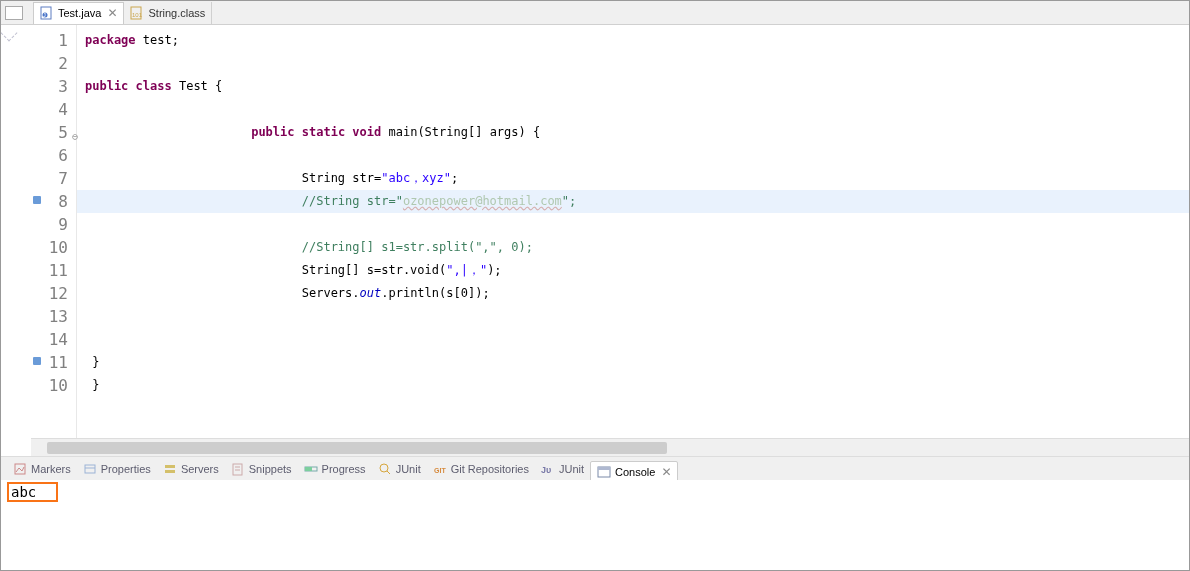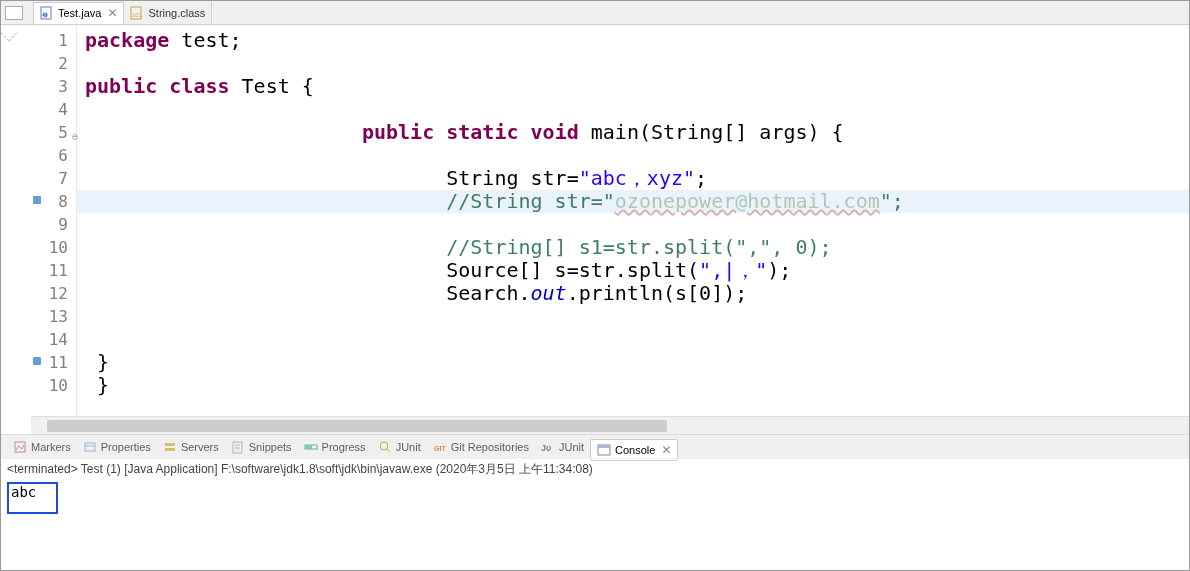--- a/index.html
+++ b/index.html
@@ -85,21 +85,21 @@
     width:8px; height:8px; background:#6a9bd8;
     border-radius:1px;
   }
   .ln .ovr {
     position:absolute; right:-2px; top:4px;
     font-size:10px; color:#999;
   }
   .code-area {
     flex: 1;
     font-family: Consolas, Menlo, monospace;
-    font-size: 20px;
+    font-size: 12px;
     line-height: 23px;
     padding-top: 4px;
     overflow: auto;
   }
   .code-line { white-space: pre; height: 23px; padding-left: 8px;}
   .hl-line { background: #e9f2fd; }
   .kw { color: #7f0055; font-weight: bold; }
   .cmt { color: #3f7f5f; }
   .str { color: #2a00ff; }
   .txt { color: #000; }
@@ -157,22 +157,22 @@
     flex: 0 0 90px;
     padding: 2px 6px;
     font-family: Consolas, Menlo, monospace;
     font-size: 14px;
     color: #000;
     background: #fff;
     position: relative;
   }
   .console-output .out-box {
     display: inline-block;
-    border: 2px solid #1d4ed8;
-    padding: 0 20px 12px 2px;
+    border: 2px solid #f97316;
+    padding: 0 20px 0 2px;
   }
 </style>
 </head>
 <body>
 
 <div class="main-layout">
 
   <div class="tabs-row">
     <div class="corner-box"></div>
     <div class="tab active">
@@ -221,22 +221,22 @@
         <div class="code-line"><span class="kw">package</span><span class="txt"> test;</span></div>
         <div class="code-line">&nbsp;</div>
         <div class="code-line"><span class="kw">public</span><span class="txt"> </span><span class="kw">class</span><span class="txt"> Test {</span></div>
         <div class="code-line">&nbsp;</div>
         <div class="code-line"><span class="txt">                       </span><span class="kw">public</span><span class="txt"> </span><span class="kw">static</span><span class="txt"> </span><span class="kw">void</span><span class="txt"> main(String[] args) {</span></div>
         <div class="code-line">&nbsp;</div>
         <div class="code-line"><span class="txt">                              String str=</span><span class="str">"abc，xyz"</span><span class="txt">;</span></div>
         <div class="code-line hl-line"><span class="txt">                              </span><span class="cmt">//String str="</span><span class="smudge">ozonepower@hotmail.com</span><span class="cmt">";</span></div>
         <div class="code-line">&nbsp;</div>
         <div class="code-line"><span class="txt">                              </span><span class="cmt">//String[] s1=str.split(",", 0);</span></div>
-        <div class="code-line"><span class="txt">                              Source[] s=str.split(</span><span class="str">",|，"</span><span class="txt">);</span></div>
-        <div class="code-line"><span class="txt">                              Search.</span><span class="em-out">out</span><span class="txt">.println(s[0]);</span></div>
+        <div class="code-line"><span class="txt">                              String[] s=str.void(</span><span class="str">",|，"</span><span class="txt">);</span></div>
+        <div class="code-line"><span class="txt">                              Servers.</span><span class="em-out">out</span><span class="txt">.println(s[0]);</span></div>
         <div class="code-line">&nbsp;</div>
         <div class="code-line">&nbsp;</div>
         <div class="code-line"><span class="txt"> }</span></div>
         <div class="code-line"><span class="txt"> }</span></div>
       </div>
   </div>
 
   <div class="scroll-h">
     <div class="thumb"></div>
   </div>
@@ -318,19 +318,18 @@
           <svg width="14" height="14">
             <rect x="1" y="2" width="12" height="10" fill="none" stroke="#7b8aa8"></rect>
             <rect x="1" y="2" width="12" height="3" fill="#aeb8d0"></rect>
           </svg>
         </span>
         <span>Console</span>
         <span class="close-x">✕</span>
       </div>
     </div>
 
-  <div class="status-line">&lt;terminated&gt; Test (1) [Java Application] F:\software\jdk1.8\soft\jdk\bin\javaw.exe (2020年3月5日 上午11:34:08)</div>
 
   <div class="console-output">
     <span class="out-box">abc</span>
   </div>
 
 </div>
 
 </body></html>

